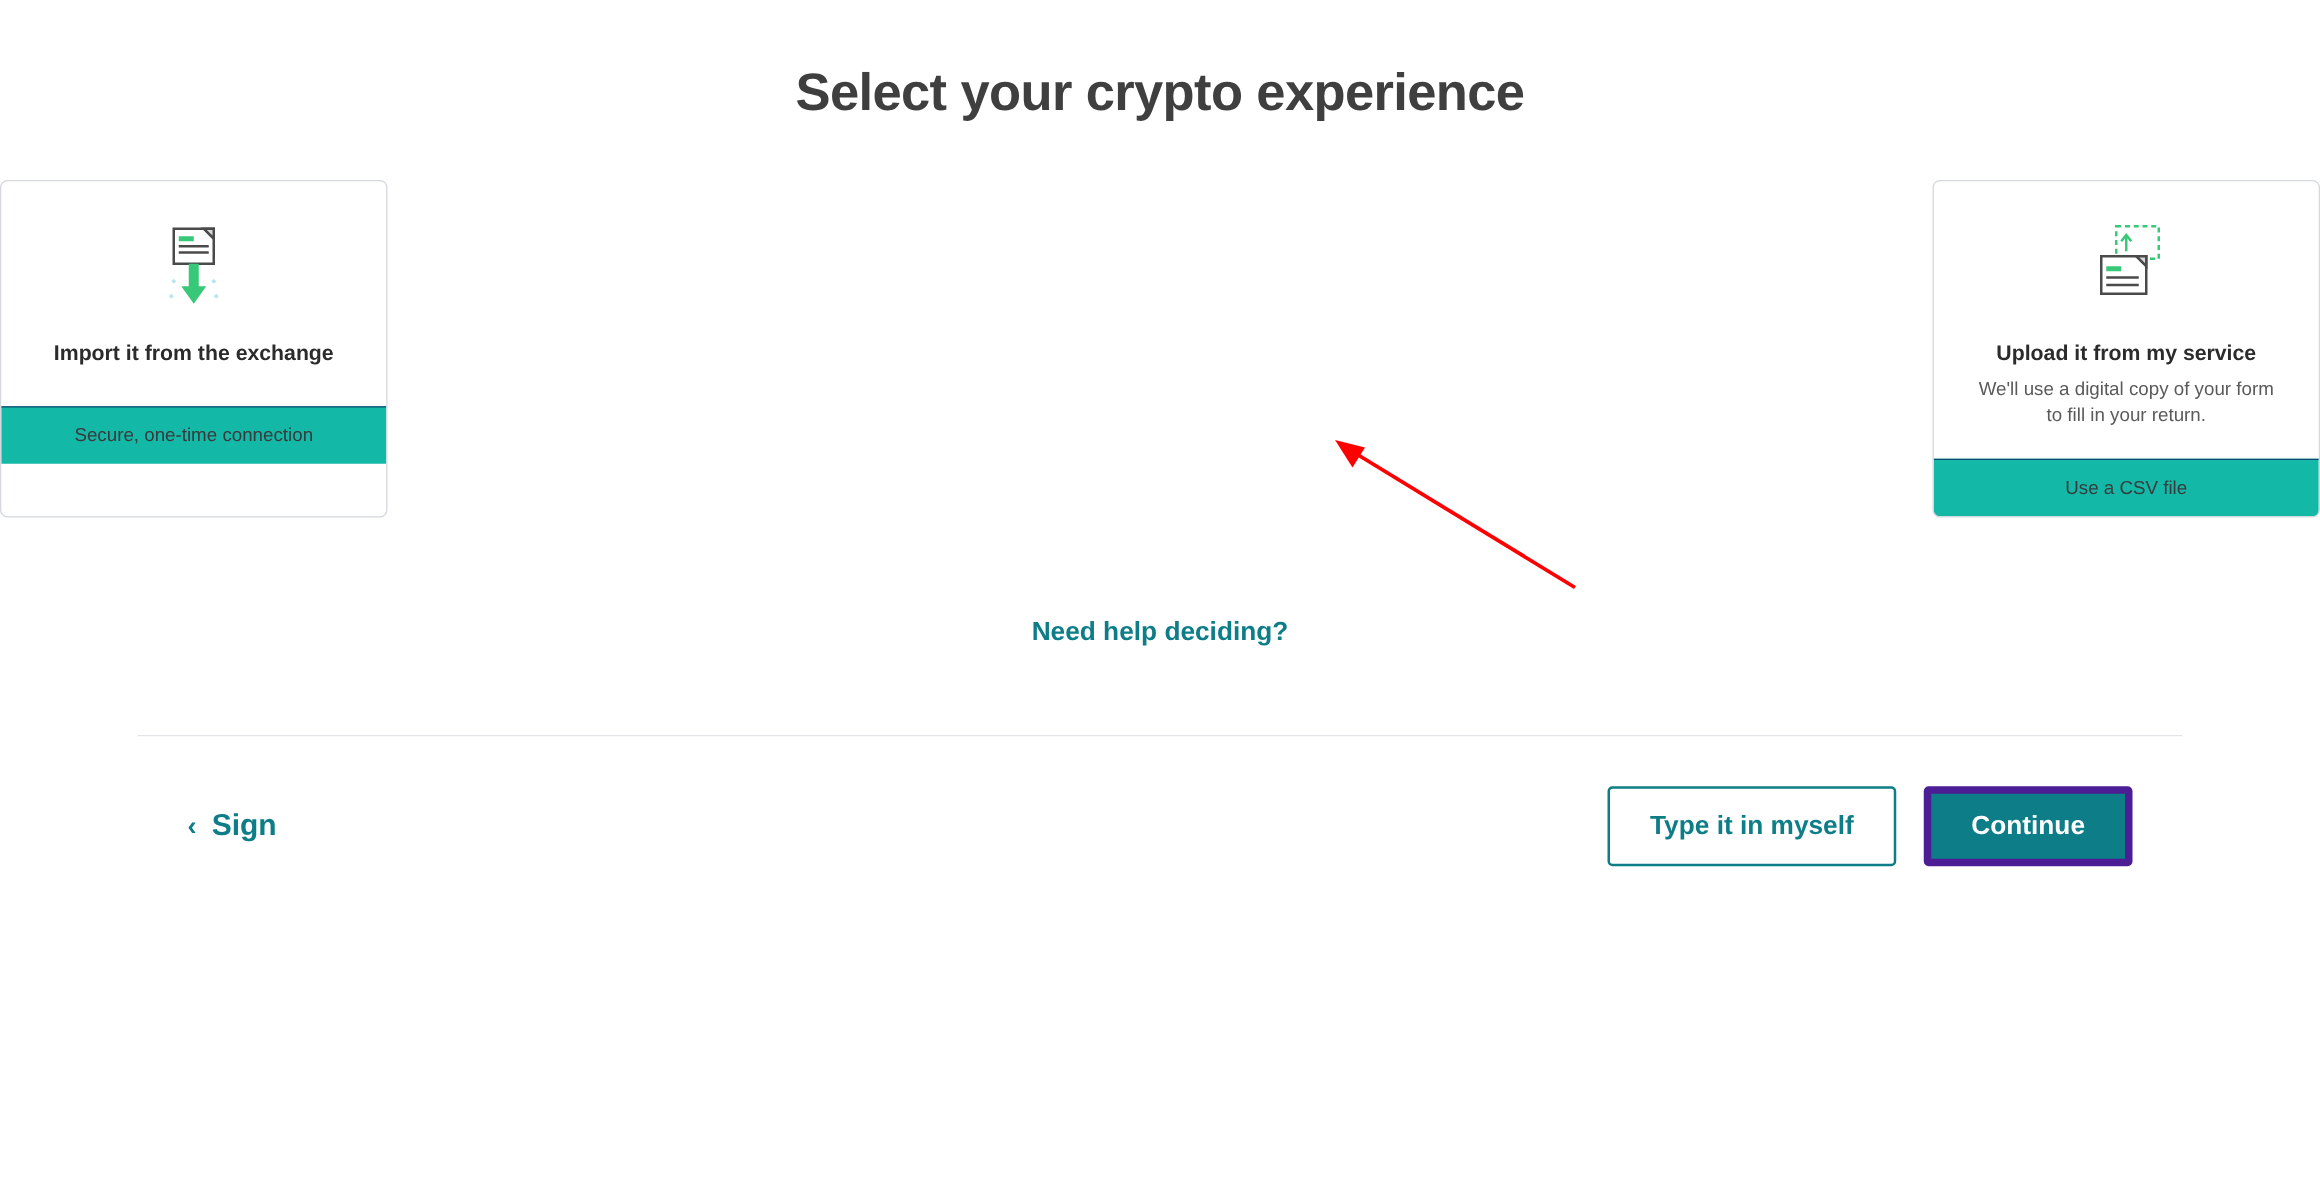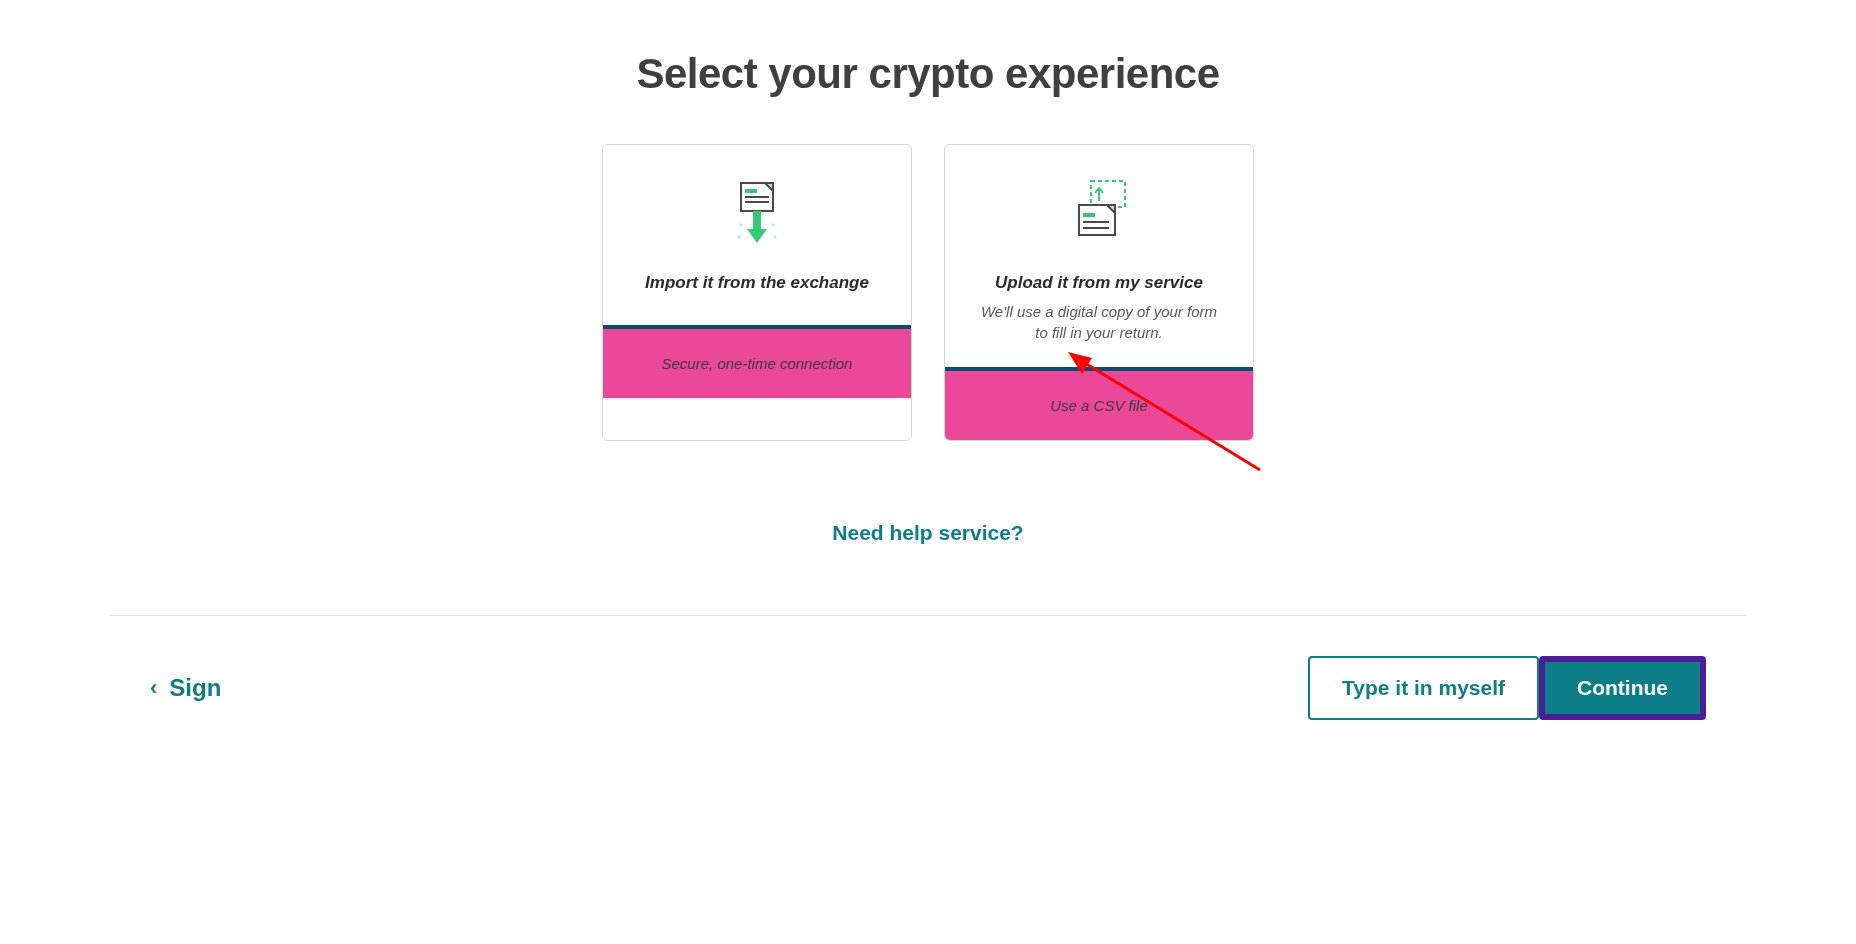--- a/index.html
+++ b/index.html
@@ -25,24 +25,23 @@
       text-align: center;
       font-size: 42px;
       font-weight: 700;
       color: #3f3f3f;
       margin-bottom: 46px;
       letter-spacing: -0.5px;
     }
     
     .cards-row {
       display: flex;
-      justify-content: center;
+      justify-content: space-between;
       gap: 32px;
       margin-bottom: 80px;
-      font-style: italic;
     }
     
     .card {
       width: 310px;
       border: 1px solid #d4d7dc;
       border-radius: 6px;
       overflow: hidden;
       cursor: pointer;
       background: #ffffff;
     }
@@ -68,26 +67,26 @@
     }
     
     .card-desc {
       font-size: 15px;
       color: #5a5a5a;
       line-height: 1.4;
       padding: 0 10px;
     }
     
     .card-footer {
-      background: #ec4899;
-      padding: 26px;
+      background: #14b8a6;
+      padding: 14px;
       text-align: center;
       font-size: 15px;
       color: #393a3d;
-      border-top: 4px solid #0c4a6e;
+      border-top: 1px solid #0c4a6e;
     }
     
     .help-link {
       display: block;
       text-align: center;
       font-size: 21px;
       font-weight: 600;
       color: #0d7d87;
       text-decoration: none;
       margin-bottom: 70px;
@@ -118,20 +117,21 @@
       font-weight: 700;
       cursor: pointer;
     }
     
     .back-chevron {
       font-size: 22px;
     }
     
     .footer-right {
       display: flex;
+      gap: 22px;
     }
     
     .btn {
       padding: 14px 32px;
       font-size: 21px;
       font-weight: 700;
       border-radius: 4px;
       cursor: pointer;
     }
     
@@ -205,21 +205,21 @@
           </svg>
         </div>
         <div class="card-title">Upload it from my service</div>
         <div class="card-desc">We'll use a digital copy of your form to fill in your return.</div>
       </div>
       <div class="card-footer">Use a CSV file</div>
     </div>
 
   </div>
 
-  <a class="help-link">Need help service?</a>
+  <a class="help-link">Need help deciding?</a>
 
   <hr class="divider">
 
   <div class="footer-row">
     <button class="back-button">
       <span class="back-chevron">‹</span>
       <span>Sign</span>
     </button>
     <div class="footer-right">
       <button class="btn btn-outline">Type it in myself</button>

